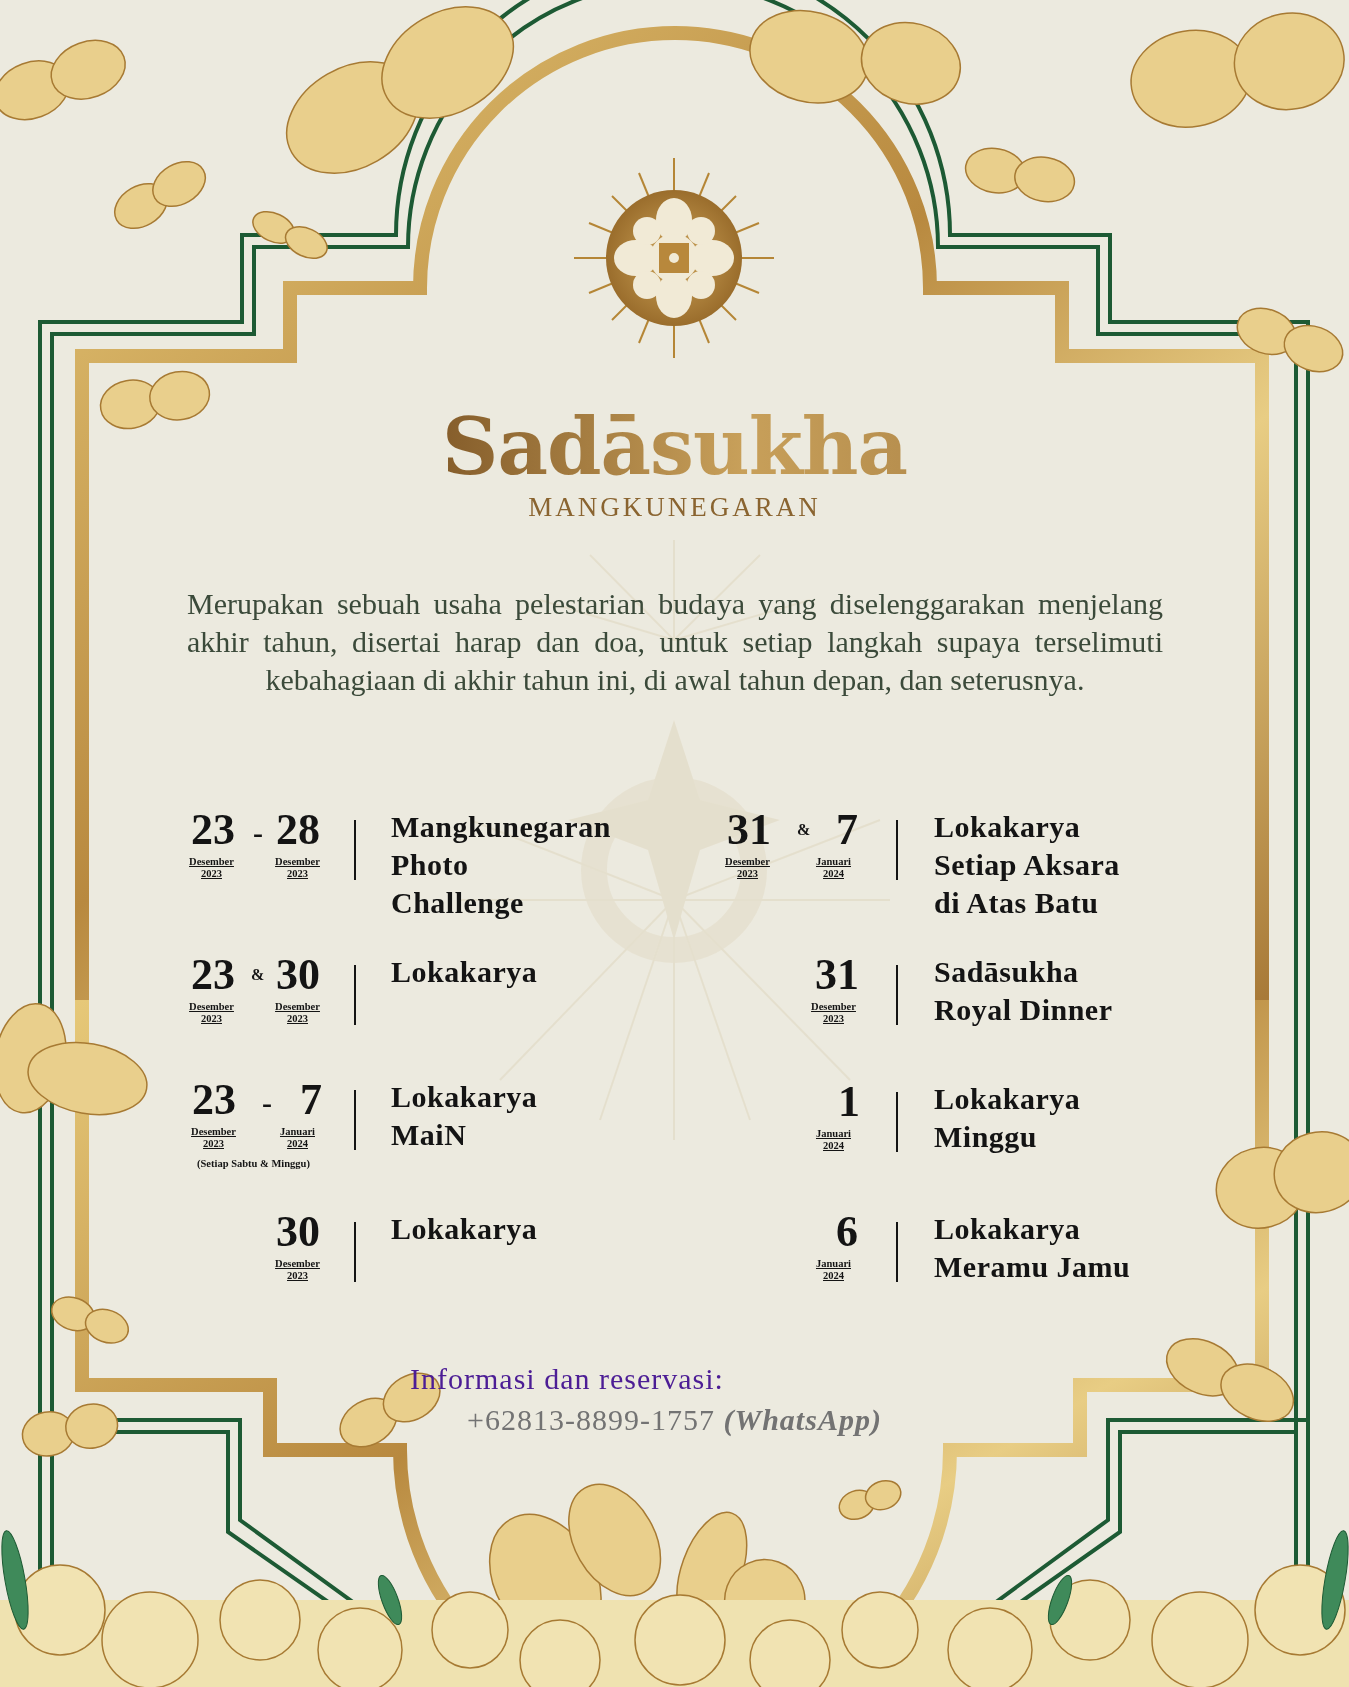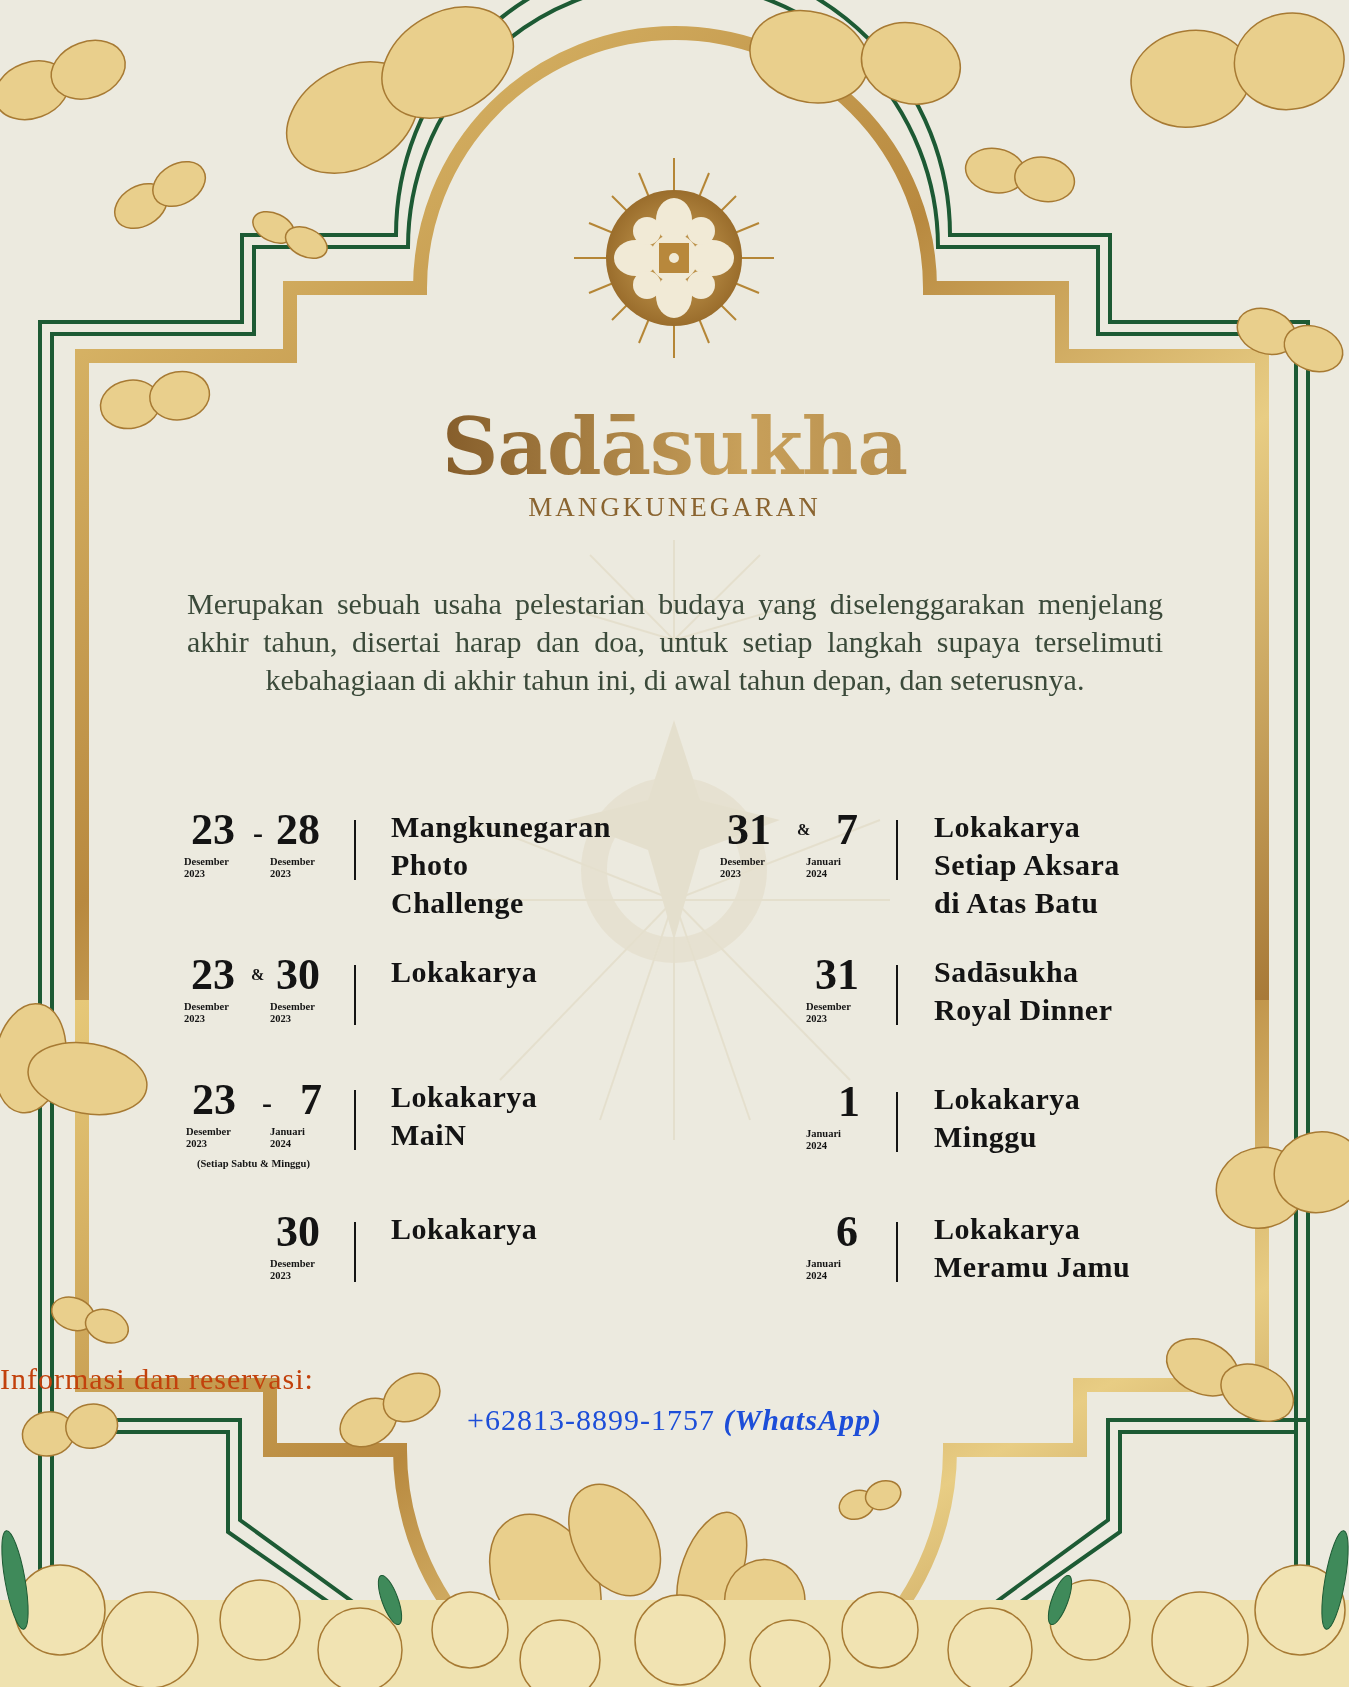--- a/index.html
+++ b/index.html
@@ -25,26 +25,26 @@
   .intro {
     position:absolute; left:187px; width:976px; top:585px;
     font-family:"Liberation Serif",serif; font-size:30px; line-height:38px;
     color:#3b4a3a; text-align:justify; text-align-last:center;
   }
   .event { position:absolute; height:120px; }
   .date-block { position:absolute; top:0; height:100%; }
   .dnum { position:absolute; font-weight:bold; font-size:44px; line-height:1; color:#141414; font-family:"Liberation Serif",serif; }
   .dsep { position:absolute; font-weight:bold; font-size:30px; line-height:1; color:#141414; }
   .damp { position:absolute; font-weight:bold; font-size:16px; line-height:1; color:#141414; }
-  .dmon { position:absolute; font-weight:bold; font-size:10.5px; line-height:12px; text-align:left; color:#141414; font-family:"Liberation Serif",serif; }
+  .dmon { position:absolute; font-weight:bold; font-size:10.5px; line-height:12px; text-align:center; color:#141414; font-family:"Liberation Serif",serif;text-decoration:underline; }
   .dnote { position:absolute; font-weight:bold; font-size:10.5px; color:#141414; white-space:nowrap; }
   .divider { position:absolute; width:2px; background:#141414; }
   .etitle { position:absolute; font-weight:bold; font-size:30px; line-height:38px; color:#141414; letter-spacing:0.5px; white-space:nowrap; font-family:"Liberation Serif",serif; }
-  .contact-label { position:absolute; left:0; width:1134px; top:1362px; text-align:left; font-size:30px; color:#c2410c; letter-spacing:1px; }
-  .contact-phone { position:absolute; left:0; width:1349px; top:1403px; text-align:center; font-size:30px; color:#1d4ed8; letter-spacing:1px; }
+  .contact-label { position:absolute; left:0; width:1134px; top:1362px; text-align:center; font-size:30px; color:#4c1d95; letter-spacing:1px; }
+  .contact-phone { position:absolute; left:0; width:1349px; top:1403px; text-align:center; font-size:30px; color:#737373; letter-spacing:1px; }
   .contact-phone .wa { font-style:italic; font-weight:bold; }
 </style>
 </head>
 <body>
 
 <svg class="layer" width="1349" height="1687" viewBox="0 0 1349 1687">
   <defs>
     <linearGradient id="gold" x1="0" y1="0" x2="1" y2="1">
       <stop offset="0" stop-color="#e6c878"></stop>
       <stop offset="0.45" stop-color="#b8893f"></stop>

